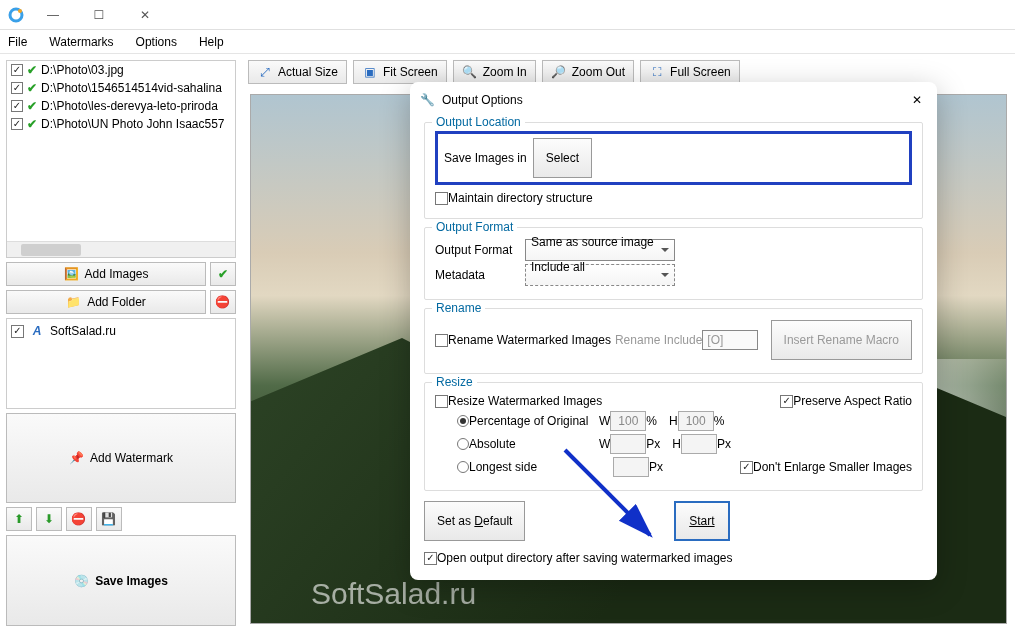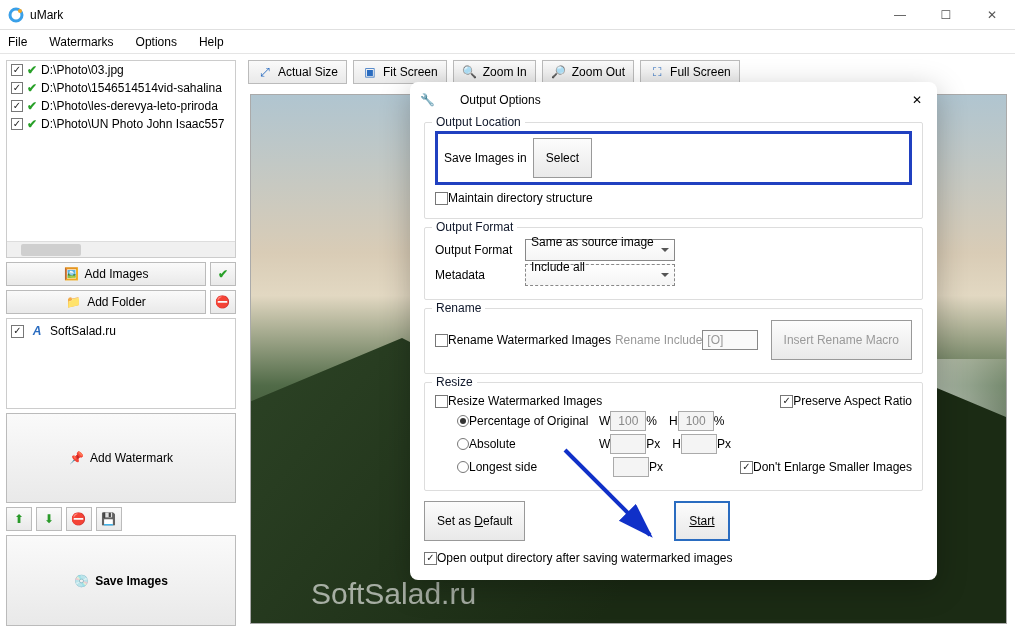--- a/index.html
+++ b/index.html
@@ -45,21 +45,21 @@
 .imgcanvas .clouds{ position:absolute; right:0; bottom:10%; width:40%; height:40%; background: radial-gradient(circle at 60% 40%, rgba(255,255,255,0.9), rgba(255,255,255,0.1) 70%);}
 .imgcanvas .wm-text{ position:absolute; left:60px; bottom:12px; color:rgba(255,255,255,0.6); font-size:30px; font-weight:400;}
 
 
 .dialog { position:absolute; left:410px; top:82px; width:527px; background:#fff; border-radius:8px; box-shadow:0 8px 30px rgba(0,0,0,0.25); padding:0; }
 .dlg-titlebar{ display:flex; align-items:center; padding:8px 10px 4px; }
 .dlg-titlebar .t{ flex:1; }
 .dlg-titlebar .close{ width:20px; height:20px; display:flex; align-items:center; justify-content:center; }
 .dlg-body{ padding:0 14px 12px 14px; }
 .fieldset{ border:1px solid #ddd; border-radius:2px; margin-top:8px; padding:8px 10px 10px; position:relative;}
-.fieldset > .legend { position:absolute; top:-8px; left:7px; background:#fff; padding:0 4px; color:#0f172a;}
+.fieldset > .legend { position:absolute; top:-8px; left:7px; background:#fff; padding:0 4px; color:#0369a1;}
 .row{ display:flex; align-items:center; gap:0; margin:3px 0;}
 .row label{ white-space:nowrap; }
 .txt-input{ border:1px solid #888; height:20px; padding:0 4px; }
 .sel{ border:1px solid #888; height:22px; padding:0 18px 16px 5px; background: linear-gradient(#fff,#f5f5f5); position:relative; display:inline-flex; align-items:center;}
 .sel::after{ content:""; position:absolute; right:5px; top:8px; border:4px solid transparent; border-top-color:#555;}
 .sel.dotted{ border-style:dashed; }
 .dlg-btn{ border:1px solid #999; background:linear-gradient(#fcfcfc,#e9e9e9); height:40px; padding:3px 12px; display:inline-flex; align-items:center; }
 .dlg-btn.primary{ border:2px solid #2a6cc0; }
 .hl-box{ border:3px solid #2040c0; padding:4px 6px; display:flex; align-items:center; gap:6px;}
 .radio{ width:12px; height:12px; border:1px solid #777; border-radius:50%; display:inline-flex; align-items:center; justify-content:center; }
@@ -74,21 +74,20 @@
 </head>
 <body>
 
 <div class="titlebar">
   <span class="app-icon">
     <svg viewBox="0 0 16 16">
         <circle cx="8" cy="8" r="6" fill="none" stroke="#3aa0e8" stroke-width="3"></circle>
         <circle cx="12" cy="4" r="2" fill="#f5a623"></circle>
       </svg>
   </span>
-  <span class="title">uMark</span>
   <div class="win-btn">—</div>
   <div class="win-btn">☐</div>
   <div class="win-btn">✕</div>
 </div>
 
 <div class="menubar">
   <span>File</span>
   <span>Watermarks</span>
   <span>Options</span>
   <span>Help</span>
@@ -203,21 +202,21 @@
       <div class="clouds"></div>
       <div class="mountain"></div>
       <div class="wm-text">SoftSalad.ru</div>
     </div>
   </div>
 </div>
 
 <div class="dialog">
   <div class="dlg-titlebar">
     <span class="icon">🔧</span>
-    <span class="t" style="margin-left:24px">Output Options</span>
+    <span class="t" style="margin-left:6px">Output Options</span>
     <div class="close">
         <span>✕</span>
       </div>
   </div>
   <div class="dlg-body">
 
     <div class="fieldset">
       <div class="legend">Output Location</div>
       <div class="hl-box">
         <label>Save Images in</label>

